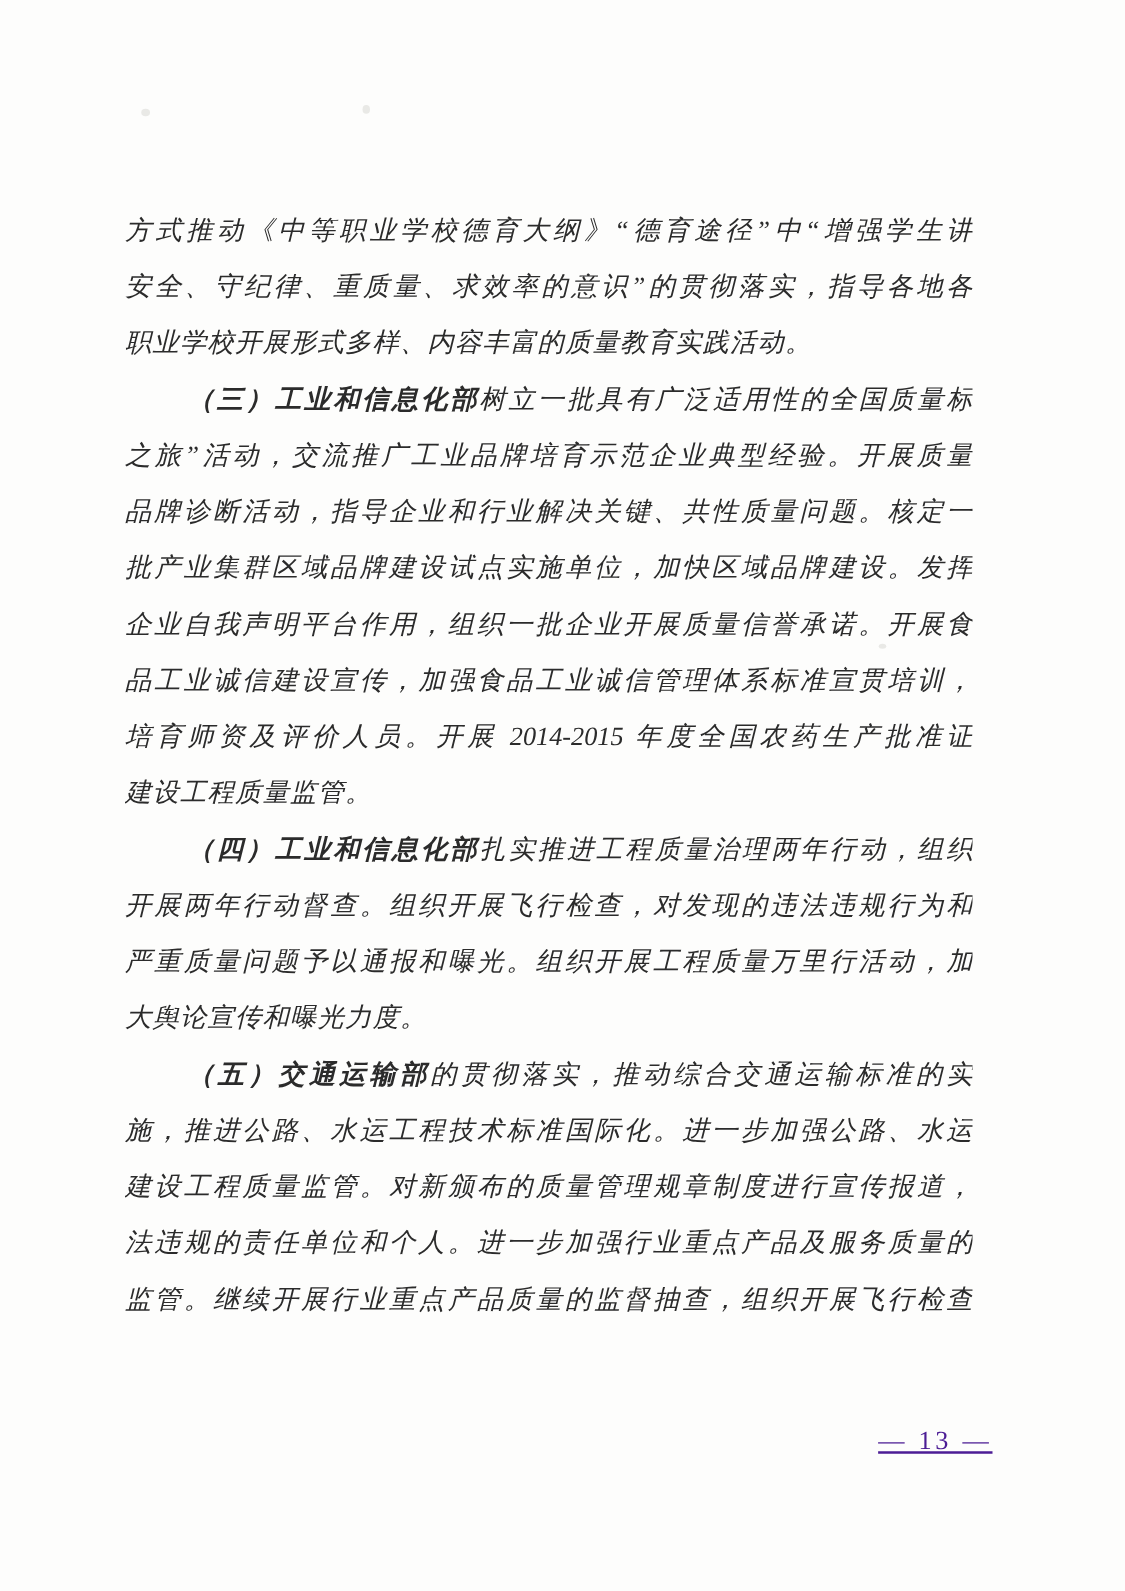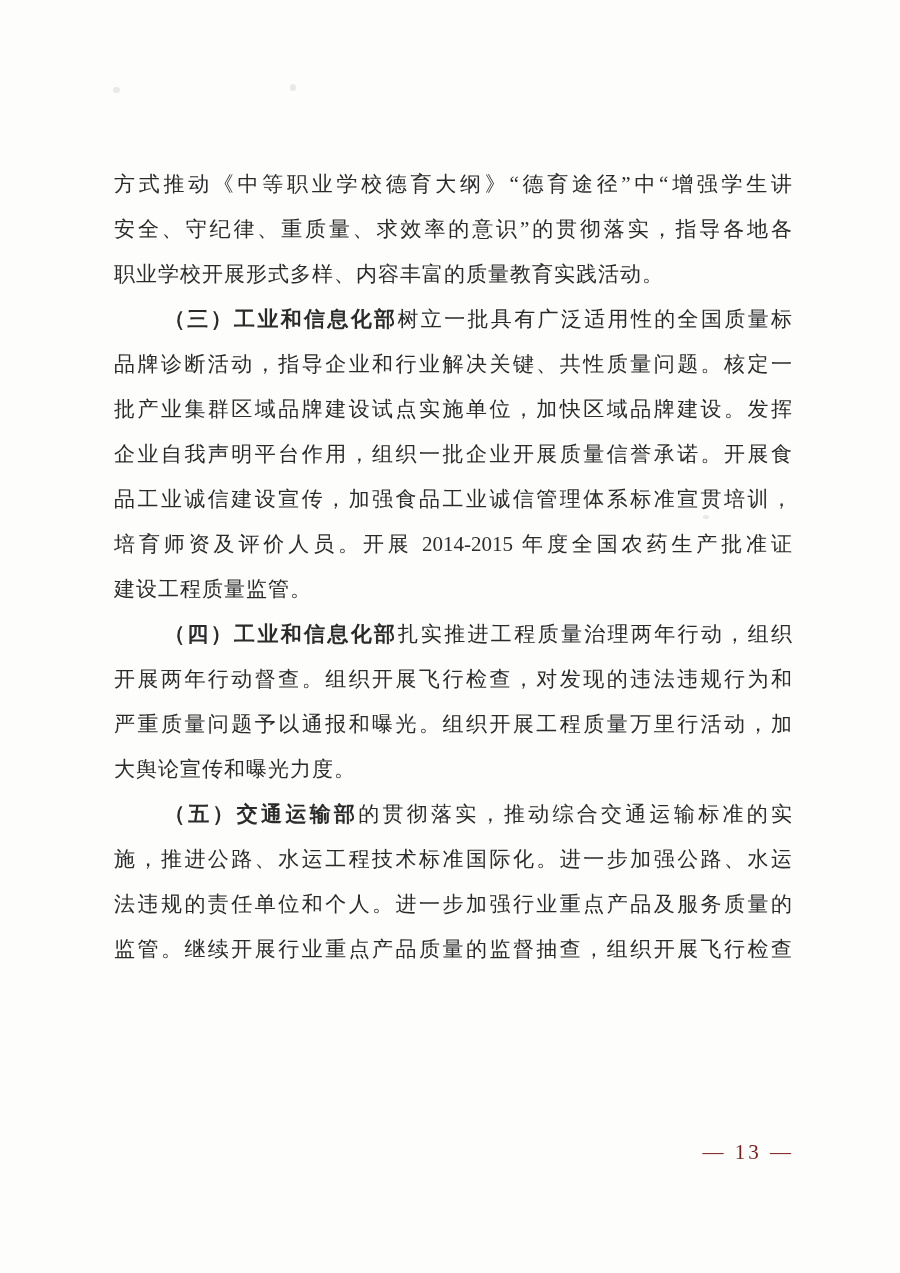--- a/index.html
+++ b/index.html
@@ -11,23 +11,24 @@
     position: relative;
     width: 900px;
     height: 1273px;
     background: #fdfdfc;
     overflow: hidden;
     font-family: "Liberation Serif", serif;
     color: #2b2b2b;
   }
   .text-body {
     position: absolute;
-    left: 114px;
+    left: 100px;
     top: 162px;
     width: 678px;
+    font-style: italic;
   }
   .para {
     margin: 0;
     padding: 0;
   }
   .line {
     height: 45px;
     line-height: 45px;
     font-size: 21px;
     text-align: justify;
@@ -47,21 +48,22 @@
     margin-top: 27px;
   }
   .page-number {
     position: absolute;
     top: 1136px;
     right: 106px;
     height: 32px;
     line-height: 32px;
     font-size: 21px;
     letter-spacing: 3px;
-    color: #7f1d1d;
+    color: #4c1d95;
+    text-decoration: underline;
   }
   
   .artifact {
     position: absolute;
     background: #e9e9e6;
     border-radius: 50%;
   }
   .artifact.a1 { left: 113px; top: 87px;  width: 7px; height: 6px; }
   .artifact.a2 { left: 290px; top: 84px;  width: 6px; height: 7px; }
   .artifact.a3 { left: 703px; top: 515px; width: 6px; height: 4px; }
@@ -75,35 +77,37 @@
   <div class="artifact a3"></div>
 
   <div class="text-body">
       <div class="para">
         <div class="line"><span>方式推动《中等职业学校德育大纲》“德育途径”中“增强学生讲</span></div>
         <div class="line"><span>安全、守纪律、重质量、求效率的意识”的贯彻落实，指导各地各</span></div>
         <div class="line last"><span>职业学校开展形式多样、内容丰富的质量教育实践活动。</span></div>
       </div>
       <div class="para">
         <div class="line indent"><span class="lead">（三）工业和信息化部</span><span>树立一批具有广泛适用性的全国质量标</span></div>
+        <div class="line"><span>之旅”活动，交流推广工业品牌培育示范企业典型经验。开展质量</span></div>
         <div class="line"><span>品牌诊断活动，指导企业和行业解决关键、共性质量问题。核定一</span></div>
         <div class="line"><span>批产业集群区域品牌建设试点实施单位，加快区域品牌建设。发挥</span></div>
         <div class="line"><span>企业自我声明平台作用，组织一批企业开展质量信誉承诺。开展食</span></div>
         <div class="line"><span>品工业诚信建设宣传，加强食品工业诚信管理体系标准宣贯培训，</span></div>
         <div class="line"><span>培育师资及评价人员。开展 2014-2015 年度全国农药生产批准证</span></div>
         <div class="line last"><span>建设工程质量监管。</span></div>
       </div>
       <div class="para">
         <div class="line indent"><span class="lead">（四）工业和信息化部</span><span>扎实推进工程质量治理两年行动，组织</span></div>
         <div class="line"><span>开展两年行动督查。组织开展飞行检查，对发现的违法违规行为和</span></div>
         <div class="line"><span>严重质量问题予以通报和曝光。组织开展工程质量万里行活动，加</span></div>
         <div class="line last"><span>大舆论宣传和曝光力度。</span></div>
       </div>
       <div class="para">
         <div class="line indent"><span class="lead">（五）交通运输部</span><span>的贯彻落实，推动综合交通运输标准的实</span></div>
         <div class="line"><span>施，推进公路、水运工程技术标准国际化。进一步加强公路、水运</span></div>
+        <div class="line"><span>建设工程质量监管。对新颁布的质量管理规章制度进行宣传报道，</span></div>
         <div class="line"><span>法违规的责任单位和个人。进一步加强行业重点产品及服务质量的</span></div>
         <div class="line"><span>监管。继续开展行业重点产品质量的监督抽查，组织开展飞行检查</span></div>
       </div>
     </div>
 
   <div class="page-number">— 13 —</div>
 </div>
 
 </body></html>

